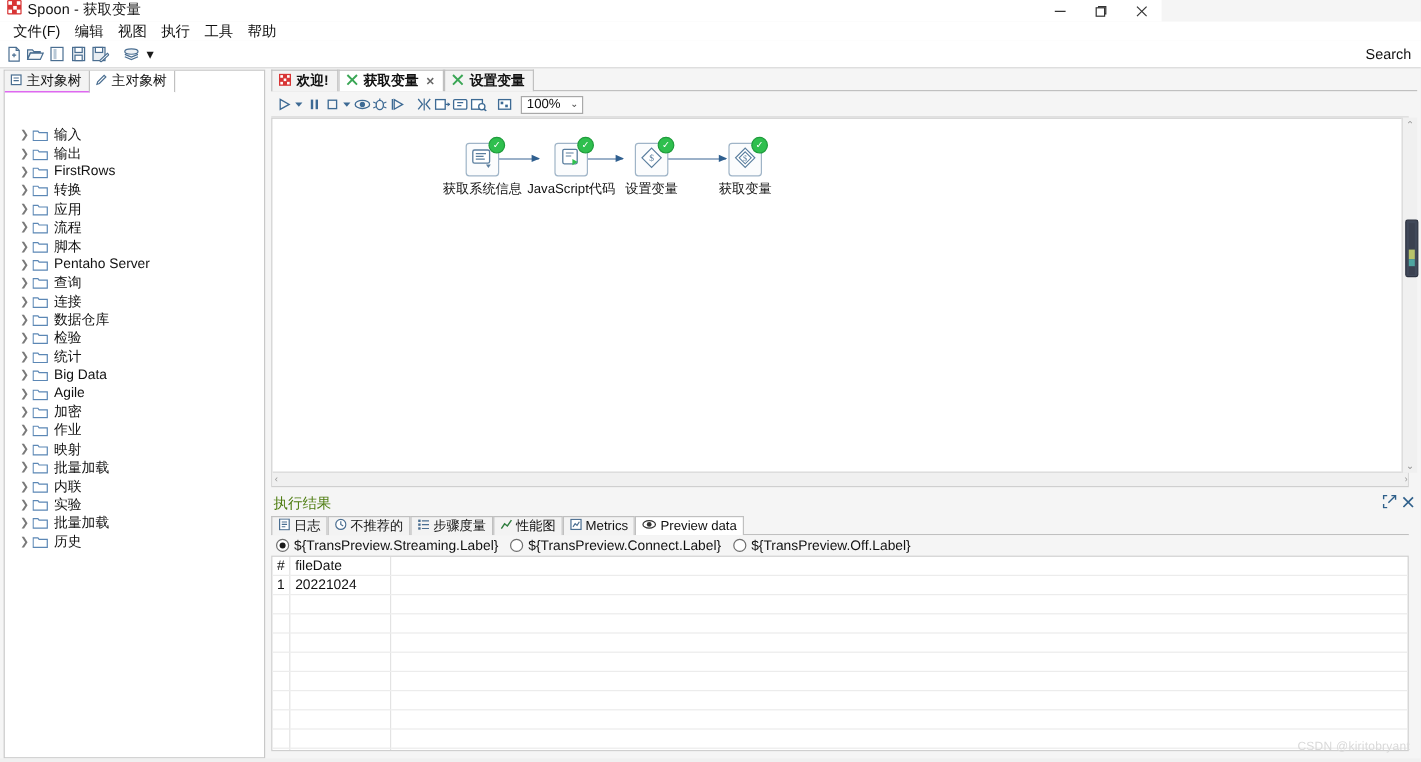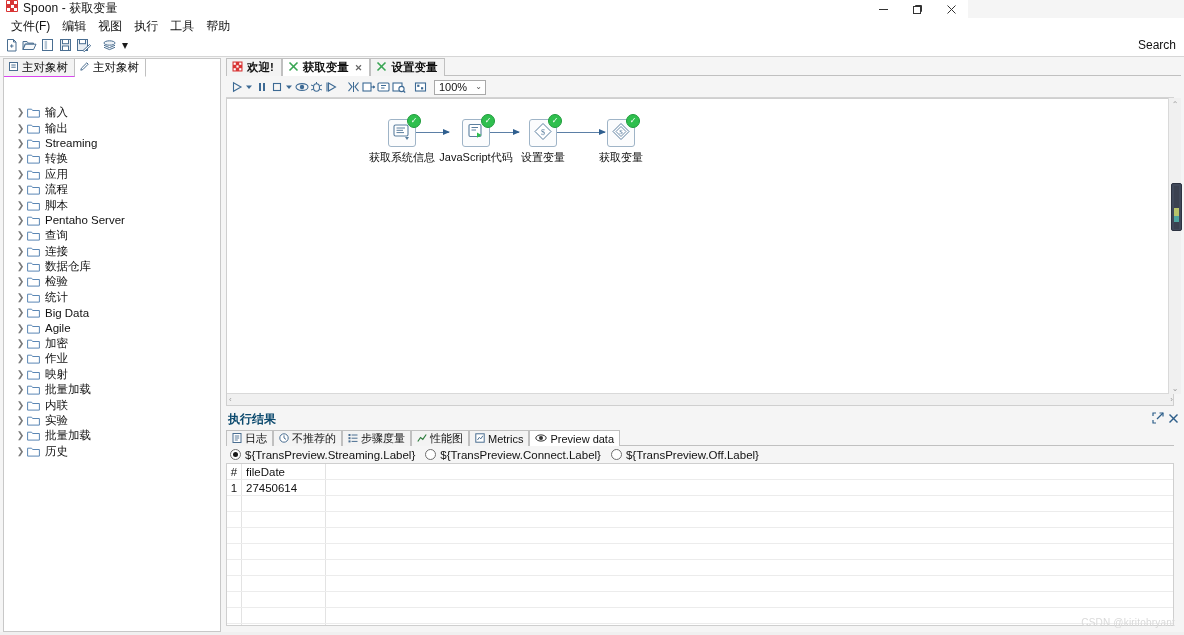--- a/index.html
+++ b/index.html
@@ -152,21 +152,21 @@
   }
   .step .cap{ margin-top:3px; font-size:11px; color:#111; white-space:nowrap; }
   .conn{ position:absolute; height:1px; background:#5b7fa6; }
   .conn .head{
     position:absolute; right:-1px; top:-3px; width:0;height:0;
     border-left:7px solid #2f5f8f; border-top:3.5px solid transparent; border-bottom:3.5px solid transparent;
   }
 
   
   .results{ position:absolute; left:226px; top:412px; width:955px; height:220px; }
-  .results-title{ font-size:12px; font-weight:bold; color:#0c4a6e; padding-left:2px; height:17px; line-height:15px;}
+  .results-title{ font-size:12px; font-weight:normal; color:#4d7c0f; padding-left:2px; height:17px; line-height:15px;}
   .results-ctrl{ position:absolute; right:2px; top:0px; display:flex; gap:4px; align-items:center;}
   .rtabs{ position:absolute; left:0; top:18px; height:16px; display:flex; }
   .rtab{
     height:15px; display:flex; align-items:center; gap:3px; padding:0 5px;
     font-size:11px; color:#111; background:#f3f3f3; border:1px solid #c0c0c0; border-bottom:none;
     white-space:nowrap;
   }
   .rtab.active{ background:#ffffff; }
   .rtabs-line{ position:absolute; left:0; top:33px; width:948px; height:1px; background:#c0c0c0;}
   .radiorow{
@@ -327,21 +327,21 @@
           </span>
           <span class="lbl">输出</span>
         </div>
         <div class="tnode">
           <span class="arrow">❯</span>
           <span class="folder">
             <svg width="13" height="11" viewBox="0 0 13 11">
               <path d="M0.6 2.2 h4 l1 1.3 h6.8 v6.6 h-11.8 z" fill="#ffffff" stroke="#5b87b5" stroke-width="1"></path>
             </svg>
           </span>
-          <span class="lbl">Streaming</span>
+          <span class="lbl">FirstRows</span>
         </div>
         <div class="tnode">
           <span class="arrow">❯</span>
           <span class="folder">
             <svg width="13" height="11" viewBox="0 0 13 11">
               <path d="M0.6 2.2 h4 l1 1.3 h6.8 v6.6 h-11.8 z" fill="#ffffff" stroke="#5b87b5" stroke-width="1"></path>
             </svg>
           </span>
           <span class="lbl">转换</span>
         </div>
@@ -832,21 +832,21 @@
         <thead>
           <tr>
             <th class="idx">#</th>
             <th class="c1">fileDate</th>
             <th class="rest"></th>
           </tr>
         </thead>
         <tbody id="grid-body">
             <tr>
               <td class="idx">1</td>
-              <td class="c1">27450614</td>
+              <td class="c1">20221024</td>
               <td class="rest"></td>
             </tr>
             <tr>
               <td class="idx"></td>
               <td class="c1"></td>
               <td class="rest"></td>
             </tr>
             <tr>
               <td class="idx"></td>
               <td class="c1"></td>

